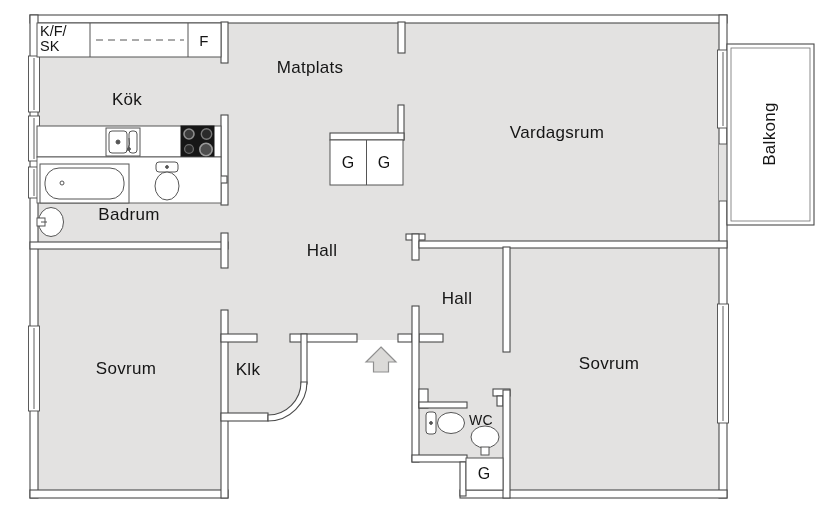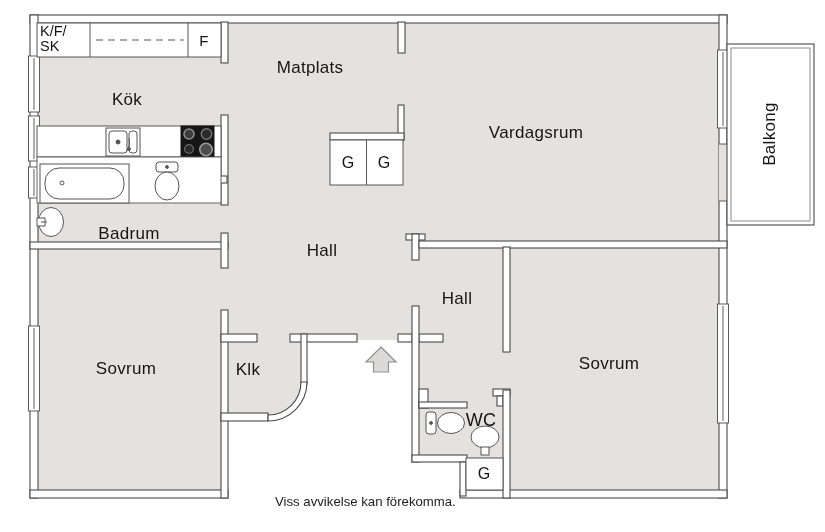--- a/index.html
+++ b/index.html
@@ -3,21 +3,21 @@
 <meta charset="utf-8">
 <style>
   html,body{margin:0;padding:0;background:#ffffff;}
   #canvas{position:relative;width:825px;height:532px;background:#ffffff;overflow:hidden;
           font-family:"Liberation Sans", sans-serif;}
   #plan-svg{position:absolute;left:0;top:0;}
   .lbl{position:absolute;transform:translate(-50%,-50%);font-size:17px;color:#151515;
        white-space:nowrap;letter-spacing:.3px;}
   .lbl-small{font-size:15px;}
   .lbl-g{font-size:16px;}
-  .lbl-wc{font-size:18px;}
+  .lbl-wc{font-size:14px;}
   .lbl-balk{transform:translate(-50%,-50%) rotate(-90deg);font-size:17px;}
   .kfsk{position:absolute;left:40px;top:24px;font-size:14.5px;line-height:15px;color:#151515;}
   .disclaimer{position:absolute;left:275px;top:494px;font-size:13.2px;line-height:16px;color:#1c1c1c;}
 </style>
 </head>
 <body>
 
 <div id="canvas">
 
   <svg id="plan-svg" width="825" height="532" viewBox="0 0 825 532">
@@ -182,30 +182,29 @@
     </g>
   </svg>
 
   <div class="kfsk">
     <div>K/F/</div>
     <div>SK</div>
   </div>
   <div class="lbl lbl-small" style="left:204px;top:40px">F</div>
   <div class="lbl" style="left:127px;top:100px">Kök</div>
   <div class="lbl" style="left:310px;top:68px">Matplats</div>
-  <div class="lbl" style="left:536px;top:133px">Vardagsrum</div>
+  <div class="lbl" style="left:557px;top:133px">Vardagsrum</div>
   <div class="lbl lbl-balk" style="left:770px;top:134px">Balkong</div>
   <div class="lbl lbl-g" style="left:348px;top:163px">G</div>
   <div class="lbl lbl-g" style="left:384px;top:163px">G</div>
-  <div class="lbl" style="left:129px;top:234px">Badrum</div>
+  <div class="lbl" style="left:129px;top:215px">Badrum</div>
   <div class="lbl" style="left:322px;top:251px">Hall</div>
   <div class="lbl" style="left:457px;top:299px">Hall</div>
   <div class="lbl" style="left:126px;top:369px">Sovrum</div>
   <div class="lbl" style="left:248px;top:370px">Klk</div>
   <div class="lbl" style="left:609px;top:364px">Sovrum</div>
   <div class="lbl lbl-wc" style="left:481px;top:420px">WC</div>
   <div class="lbl lbl-g" style="left:484px;top:474px">G</div>
 
   <div class="disclaimer">
-    <div>Viss avvikelse kan förekomma.</div>
   </div>
 
 </div>
 
 </body></html>

